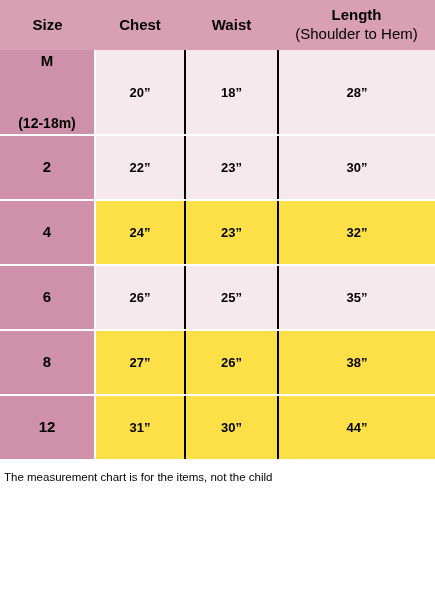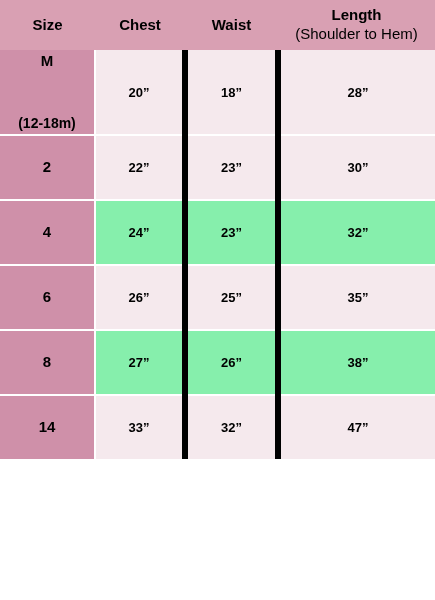--- a/index.html
+++ b/index.html
@@ -48,41 +48,41 @@
   }
 
   tbody td {
     text-align: center;
     vertical-align: middle;
     color: #000000;
     font-weight: bold;
     font-size: 13px;
     height: 59px;
     padding: 2px 3px;
-    border-right: 6px solid #000000;
+    border-right: 2px solid #000000;
     border-bottom: 2px solid #ffffff;
   }
   tbody td:last-child { border-right: none; }
   tbody tr:last-child td { border-bottom: none; }
 
   tbody td.size-cell {
     background: #cf90a9;
     font-size: 15px;
     line-height: 1.25;
     border-right: 2px solid #ffffff;
   }
   tbody td.size-cell .size-sub {
     display: block;
     font-size: 14px;
     font-weight: bold;
     margin-top: 44px;
   }
 
   tbody tr.row-light td.data-cell { background: #f5e9ed; }
-  tbody tr.row-dark  td.data-cell { background: #86efac; }
+  tbody tr.row-dark  td.data-cell { background: #fde047; }
 
   .footer-note {
     font-size: 11.5px;
     color: #000000;
     font-weight: normal;
     padding: 11px 4px 0 4px;
     line-height: 1.3;
     text-align: left;
   }
 </style>
@@ -149,25 +149,26 @@
       </tr>
 
       <tr class="row-dark">
         <td class="size-cell">8</td>
         <td class="data-cell">27”</td>
         <td class="data-cell">26”</td>
         <td class="data-cell">38”</td>
       </tr>
 
 
+      <tr class="row-dark">
+        <td class="size-cell">12</td>
+        <td class="data-cell">31”</td>
+        <td class="data-cell">30”</td>
+        <td class="data-cell">44”</td>
+      </tr>
 
-      <tr class="row-light">
-        <td class="size-cell">14</td>
-        <td class="data-cell">33”</td>
-        <td class="data-cell">32”</td>
-        <td class="data-cell">47”</td>
-      </tr>
 
     </tbody>
   </table>
 
+  <div class="footer-note">The measurement chart is for the items, not the child</div>
 
 </div>
 
 </body></html>

